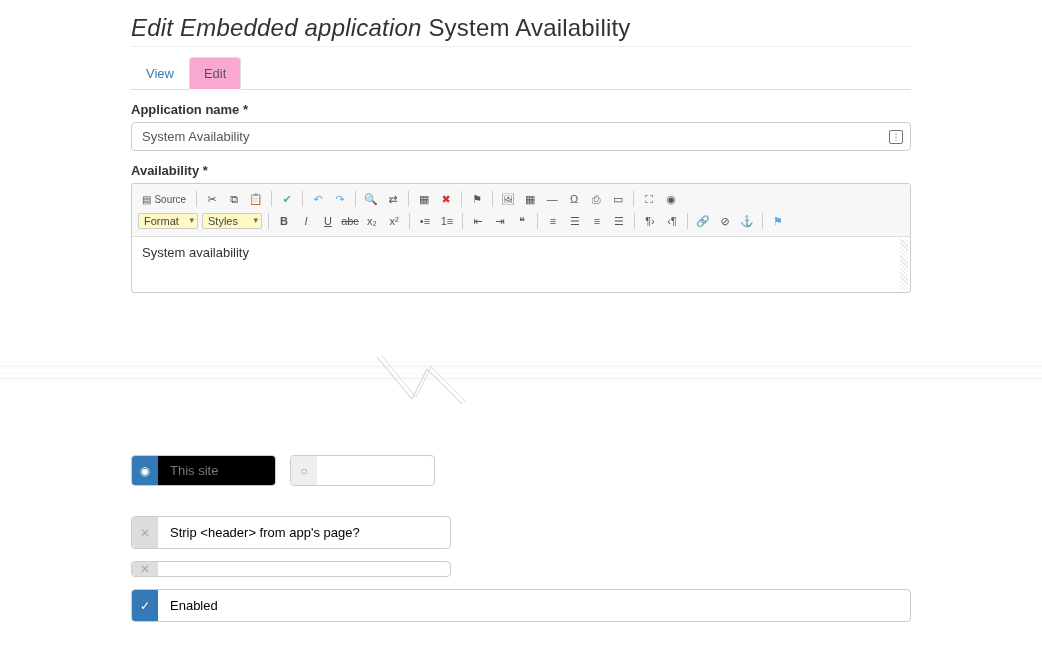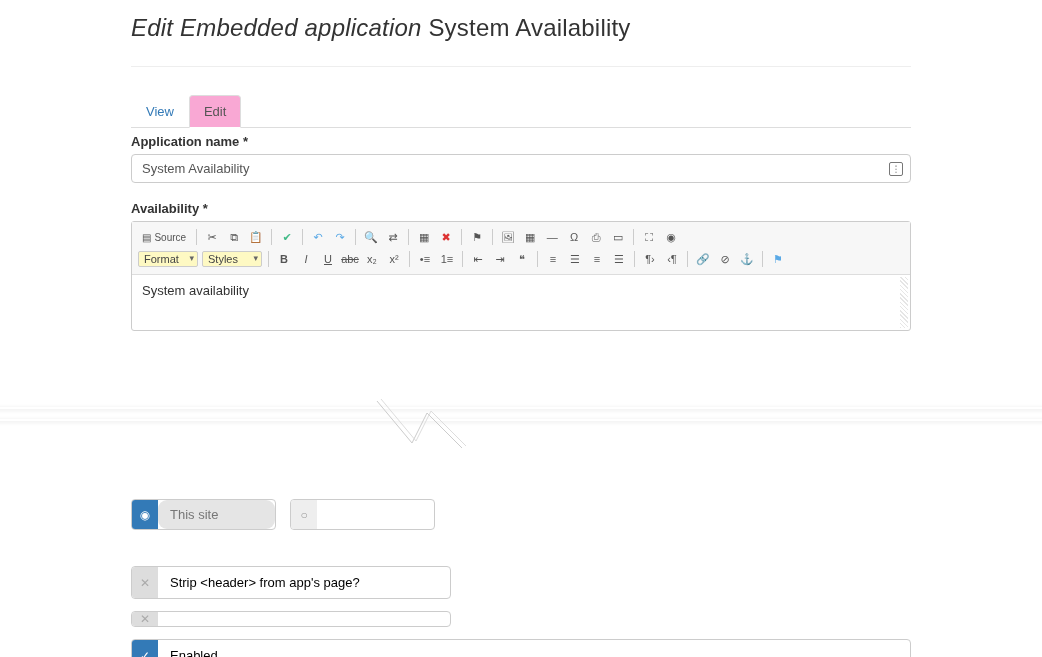--- a/index.html
+++ b/index.html
@@ -11,30 +11,30 @@
     background: #fff;
   }
   .container {
     max-width: 780px;
     margin: 0 auto;
     padding: 10px 0 30px;
   }
   h1.page-title {
     font-size: 24px;
     font-weight: 500;
-    margin: 4px 0 28px;
+    margin: 4px 0 10px;
     letter-spacing: 0.2px;
     border-bottom: 1px solid #eee;
-    padding-bottom: 24px;
+    padding-bottom: 4px;
   }
   h1.page-title .italic { font-style: italic; }
   
   .tabs {
     border-bottom: 1px solid #ddd;
-    margin-bottom: 6px;
+    margin-bottom: 12px;
   }
   .tabs ul { list-style: none; padding: 0; margin: 0; display: flex; }
   .tabs li {
     margin-bottom: -1px;
   }
   .tabs a {
     display: block;
     padding: 8px 14px;
     color: #337ab7;
     text-decoration: none;
@@ -42,21 +42,21 @@
     border-radius: 4px 4px 0 0;
     font-size: 13px;
     cursor: pointer;
   }
   .tabs li.active a {
     color: #555;
     background: #f9a8d4;
     border-color: #ddd #ddd #fff;
   }
   
-  .form-group { margin-bottom: 18px; }
+  .form-group { margin-bottom: 12px; }
   .form-label {
     display: block;
     font-weight: 700;
     font-size: 13px;
     margin-bottom: 5px;
   }
   .form-control {
     width: 100%;
     border: 1px solid #ccc;
     border-radius: 4px;
@@ -197,21 +197,21 @@
     background: #337ab7;
     color: #fff;
   }
   .radio-pill .lab {
     padding: 7px 12px;
     font-size: 13px;
     color: #555;
     flex: 1;
     background: #fff;
   }
-  .radio-pill.selected .lab { background: #e5e5e5; color: #777; border-radius: 9px; }
+  .radio-pill.selected .lab { background: #000000; color: #777; }
   
   .check-row {
     display: flex;
     border: 1px solid #ccc;
     border-radius: 4px;
     overflow: hidden;
     margin-bottom: 12px;
   }
   .check-row .mark {
     width: 26px;

